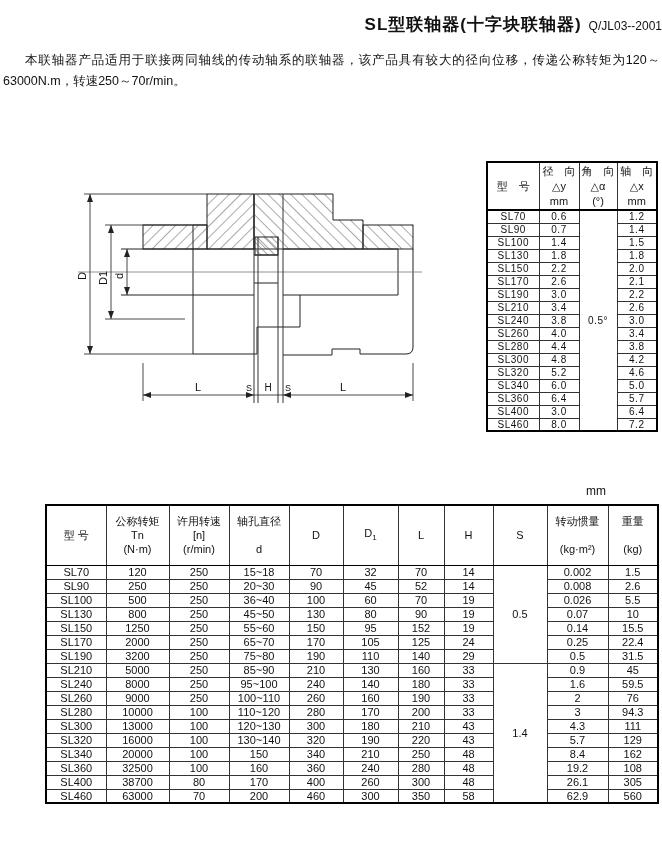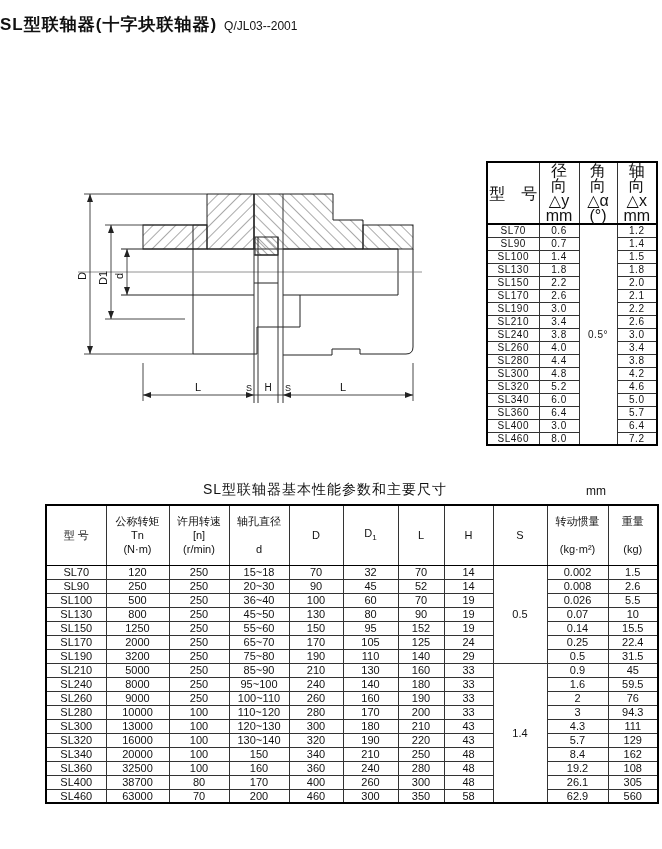--- a/index.html
+++ b/index.html
@@ -1,32 +1,32 @@
 <!DOCTYPE html>
 <html><head>
 <meta charset="utf-8">
 <style>
   *{box-sizing:border-box;margin:0;padding:0}
   html,body{background:#fff}
   body{width:662px;font-family:"Liberation Sans","DejaVu Sans",sans-serif;color:#111}
   .page{position:relative;width:662px;height:849px;background:#fff;overflow:hidden}
 
-  .doc-title{position:absolute;top:13px;left:0;width:100%;text-align:left;
+  .doc-title{position:absolute;top:13px;left:0;width:100%;text-align:right;
              font-size:17px;font-weight:bold;letter-spacing:1px;white-space:nowrap}
   .doc-title .doc-no{font-size:12px;font-weight:normal;letter-spacing:0;margin-left:7px}
 
   .intro{position:absolute;top:50px;left:3px;width:657px;font-size:12.5px;
          line-height:21px;text-indent:22px;text-align:justify}
 
   table{border-collapse:collapse;background:#fff}
   th,td{border:1px solid #333;text-align:center;font-weight:normal;vertical-align:middle}
 
   
   .disp{position:absolute;left:486px;top:161px;width:170px;table-layout:fixed;border:2px solid #000}
-  .disp th{height:48px;font-size:16px;line-height:15px;border-bottom:2px solid #000}
+  .disp th{height:48px;font-size:11px;line-height:15px;border-bottom:2px solid #000}
   .disp td{height:13px;font-size:10px;padding:0;letter-spacing:.5px}
 
   
   .spec-caption{position:absolute;top:481px;left:45px;width:560px;text-align:center;font-size:14px;letter-spacing:1px}
   .spec-unit{position:absolute;top:484px;right:56px;font-size:12px}
   .spec{position:absolute;left:45px;top:504px;width:612px;table-layout:fixed;border:2px solid #000}
   .spec th{height:60px;font-size:11px;border-bottom:1.5px solid #000}
   .spec th div{line-height:14px}
   .spec td{height:14px;font-size:11px;padding:0}
   sub{font-size:8px}
@@ -35,20 +35,21 @@
 </style>
 </head>
 <body>
 
 <div class="page">
 
   <div class="doc-title">
     <span>SL型联轴器(十字块联轴器)</span><span class="doc-no">Q/JL03--2001</span>
   </div>
 
+  <p class="intro">本联轴器产品适用于联接两同轴线的传动轴系的联轴器，该产品具有较大的径向位移，传递公称转矩为120～63000N.m，转速250～70r/min。</p>
 
   <svg width="400" height="260" viewBox="0 0 400 260" style="position:absolute;left:50px;top:158px">
     <defs>
       <pattern id="hL" patternUnits="userSpaceOnUse" width="8" height="8" patternTransform="rotate(45)">
         <line x1="0" y1="0" x2="0" y2="8" stroke="#555" stroke-width="1"></line>
       </pattern>
       <pattern id="hR" patternUnits="userSpaceOnUse" width="8" height="8" patternTransform="rotate(-45)">
         <line x1="0" y1="0" x2="0" y2="8" stroke="#555" stroke-width="1"></line>
       </pattern>
       <pattern id="hD" patternUnits="userSpaceOnUse" width="5" height="5" patternTransform="rotate(-45)">
@@ -230,21 +231,20 @@
           <td>6.4</td>
         </tr>
         <tr>
           <td>SL460</td>
           <td>8.0</td>
           <td>7.2</td>
         </tr>
       </tbody>
   </table>
 
-  <div class="spec-caption">SL型联轴器基本性能参数和主要尺寸</div>
   <div class="spec-unit">mm</div>
 
   <table class="spec">
     <colgroup>
       <col style="width:60px">
         <col style="width:63px">
         <col style="width:60px">
         <col style="width:60px">
       <col style="width:54px">
         <col style="width:55px">

